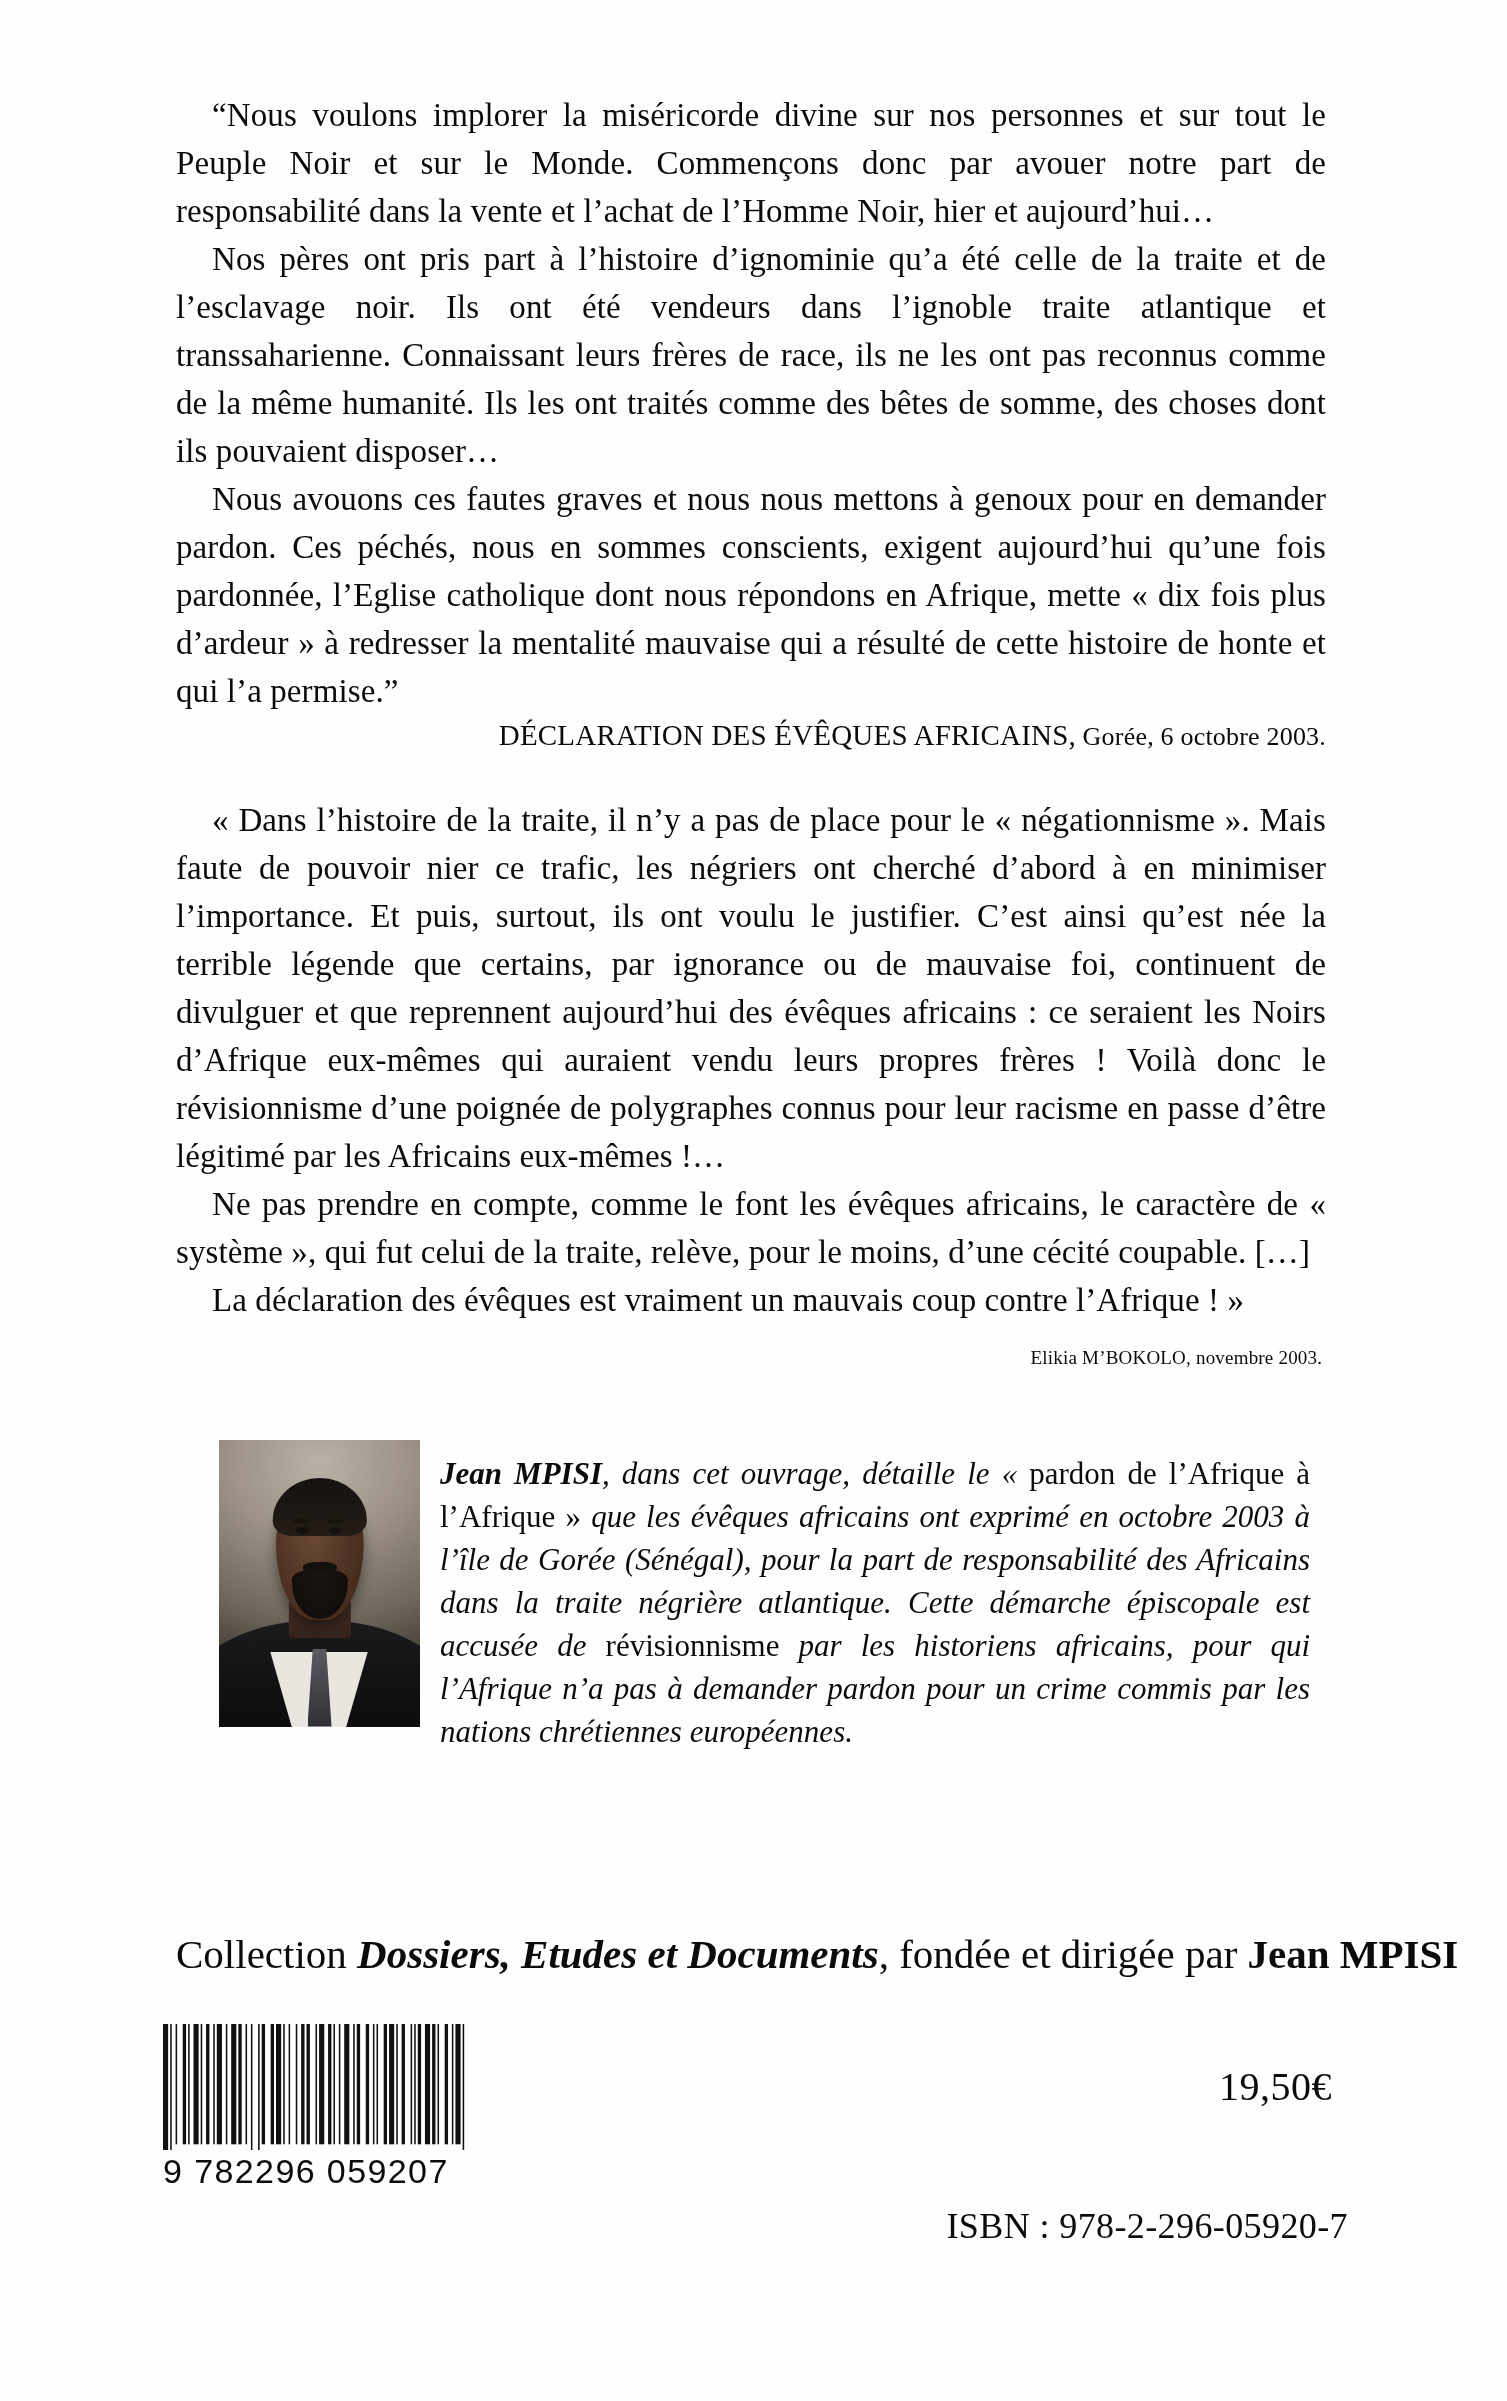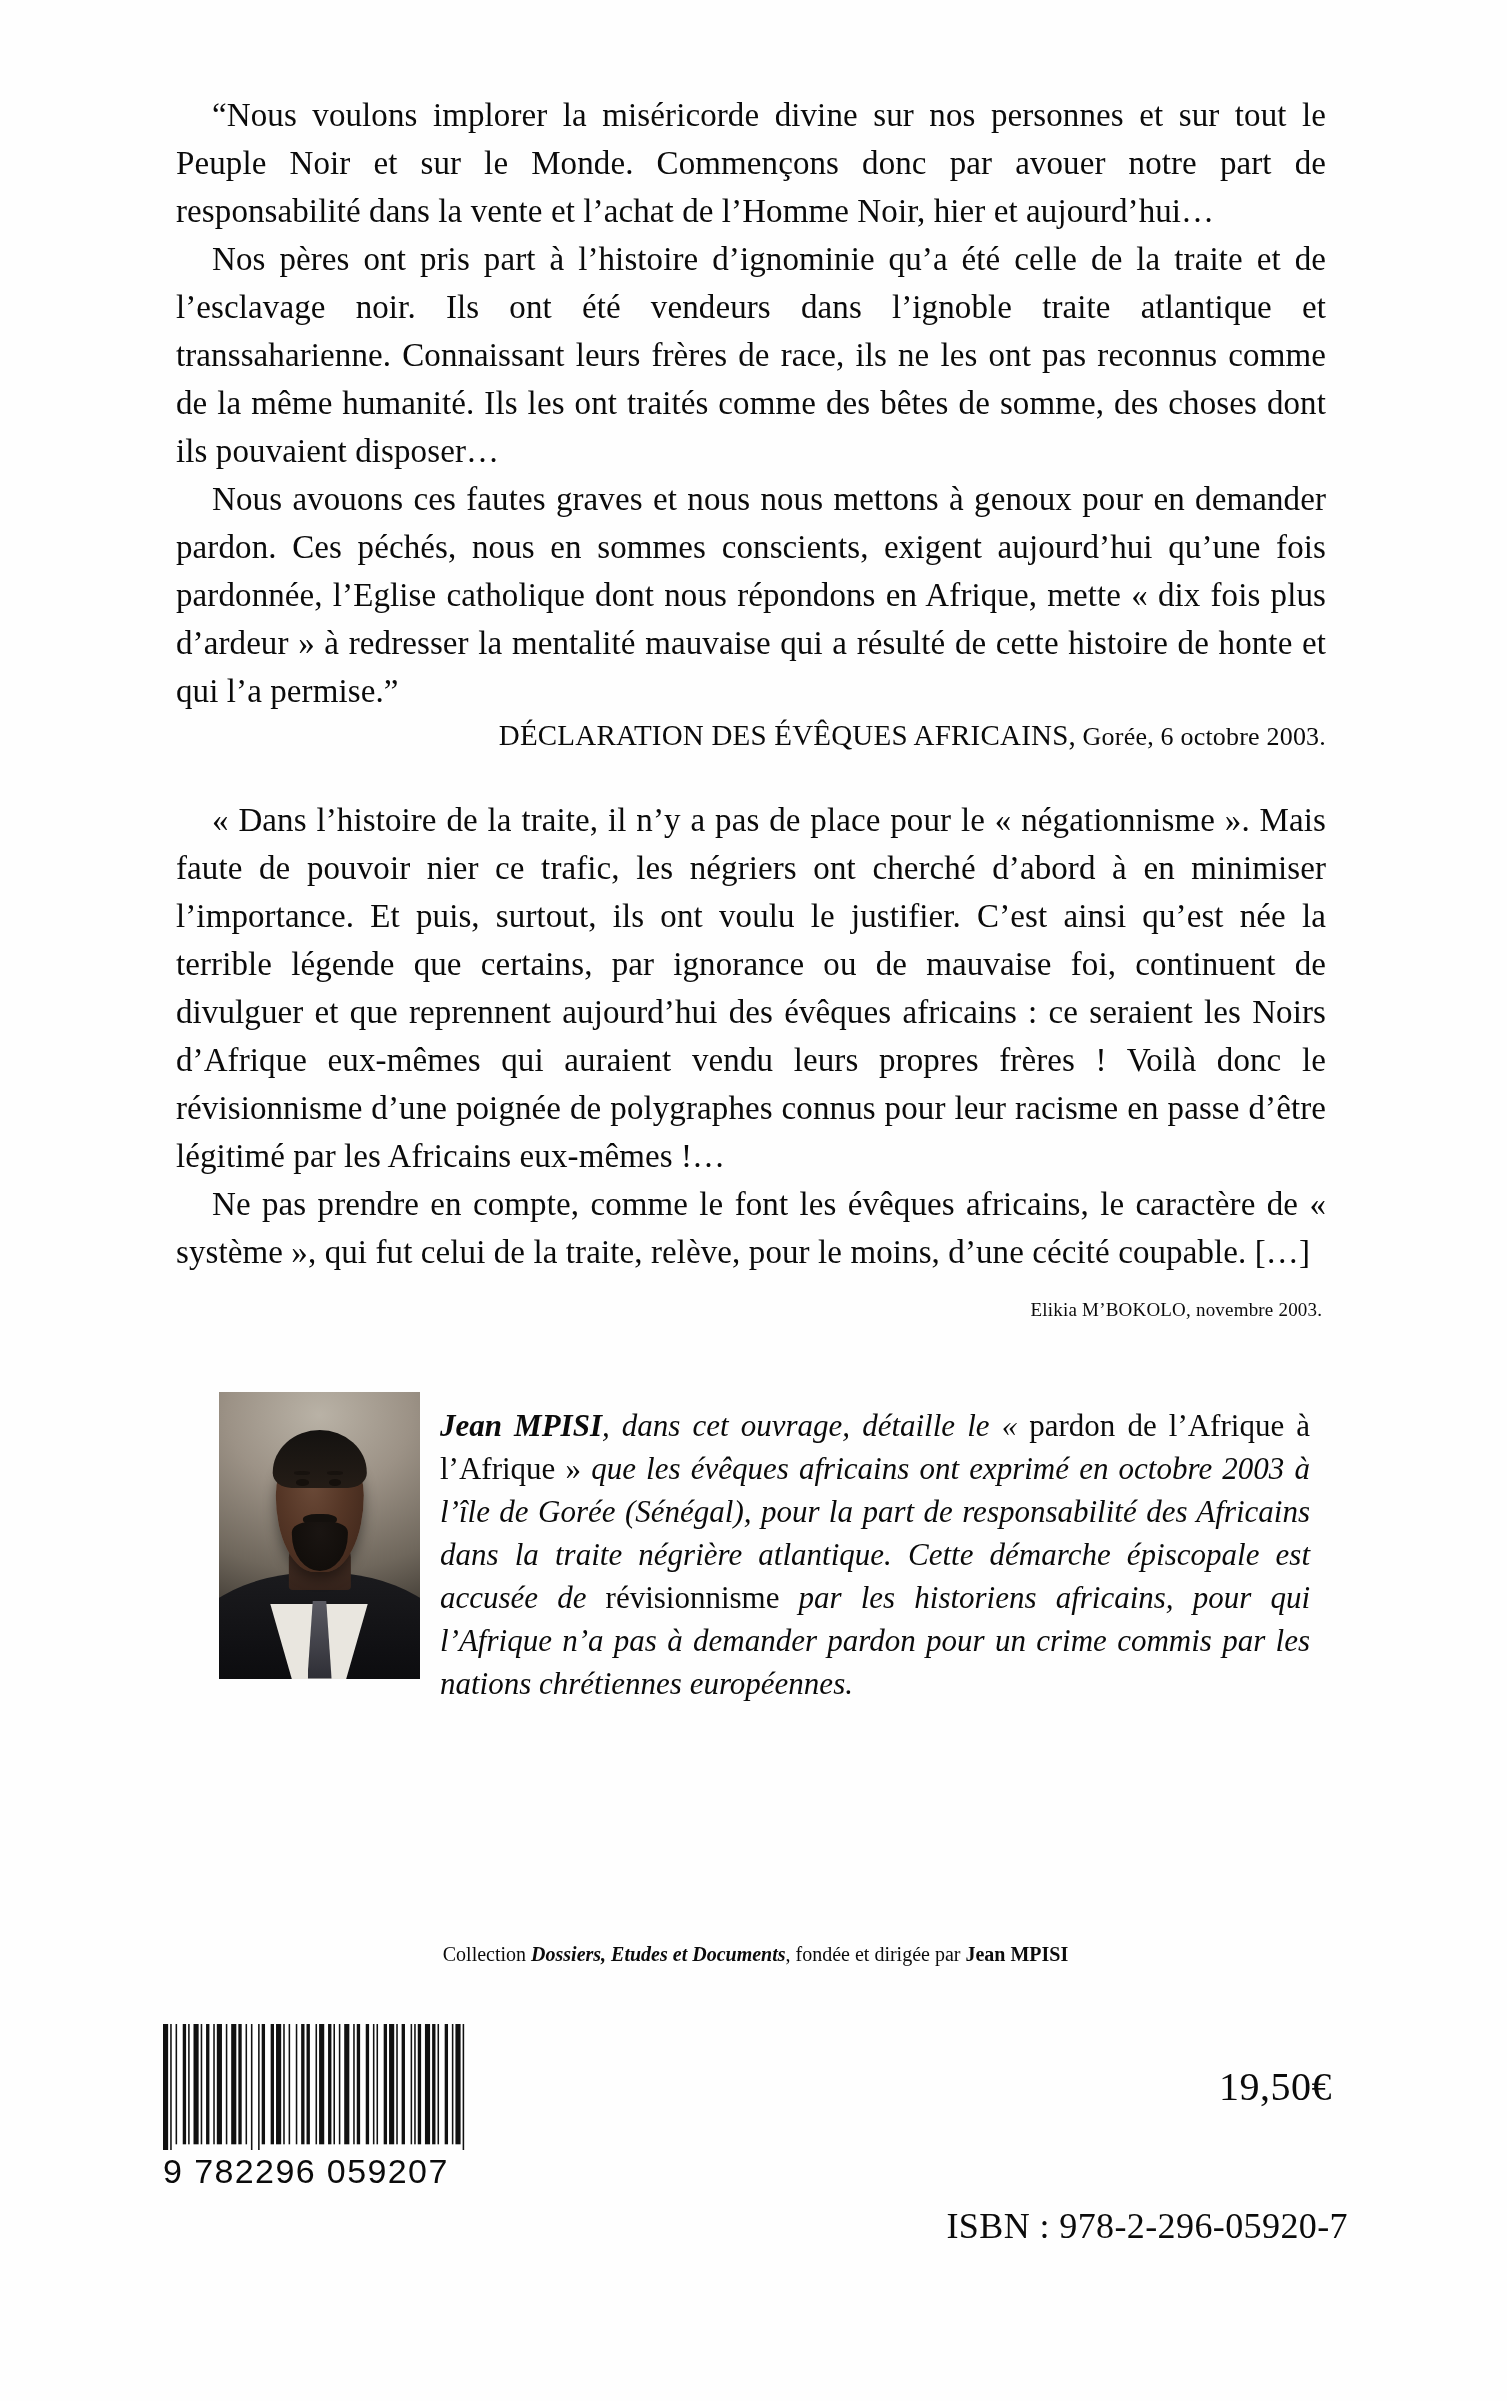--- a/index.html
+++ b/index.html
@@ -194,21 +194,21 @@
     font-style: normal;
   }
 
   
   .collection-line {
     position: absolute;
     left: 176px;
     top: 1934px;
     width: 1159px;
     text-align: center;
-    font-size: 20px;
+    font-size: 41px;
     line-height: 40px;
     white-space: nowrap;
   }
   .collection-line .ital-bold {
     font-style: italic;
     font-weight: bold;
   }
   .collection-line .bold {
     font-weight: bold;
   }
@@ -263,20 +263,21 @@
 
     <div class="attrib">
       <span class="caps">DÉCLARATION DES ÉVÊQUES AFRICAINS,</span><span> Gorée, 6 octobre 2003.</span>
     </div>
 
     <div class="gap-1"></div>
 
     <div class="quote-block second">
       <p>« Dans l’histoire de la traite, il n’y a pas de place pour le « négationnisme ». Mais faute de pouvoir nier ce trafic, les négriers ont cherché d’abord à en minimiser l’importance. Et puis, surtout, ils ont voulu le justifier. C’est ainsi qu’est née la terrible légende que certains, par ignorance ou de mauvaise foi, continuent de divulguer et que reprennent aujourd’hui des évêques africains : ce seraient les Noirs d’Afrique eux-mêmes qui auraient vendu leurs propres frères ! Voilà donc le révisionnisme d’une poignée de polygraphes connus pour leur racisme en passe d’être légitimé par les Africains eux-mêmes !…</p>
       <p>Ne pas prendre en compte, comme le font les évêques africains, le caractère de « système », qui fut celui de la traite, relève, pour le moins, d’une cécité coupable. […]</p>
+      <p class="last-line">La déclaration des évêques est vraiment un mauvais coup contre l’Afrique ! »</p>
     </div>
 
     <div class="attrib second-attrib">Elikia M’BOKOLO, novembre 2003.</div>
 
     <div class="blurb">
 
       <div class="portrait-wrap">
         <div class="portrait">
           <div class="bg"></div>
           <div class="shoulders"></div>

